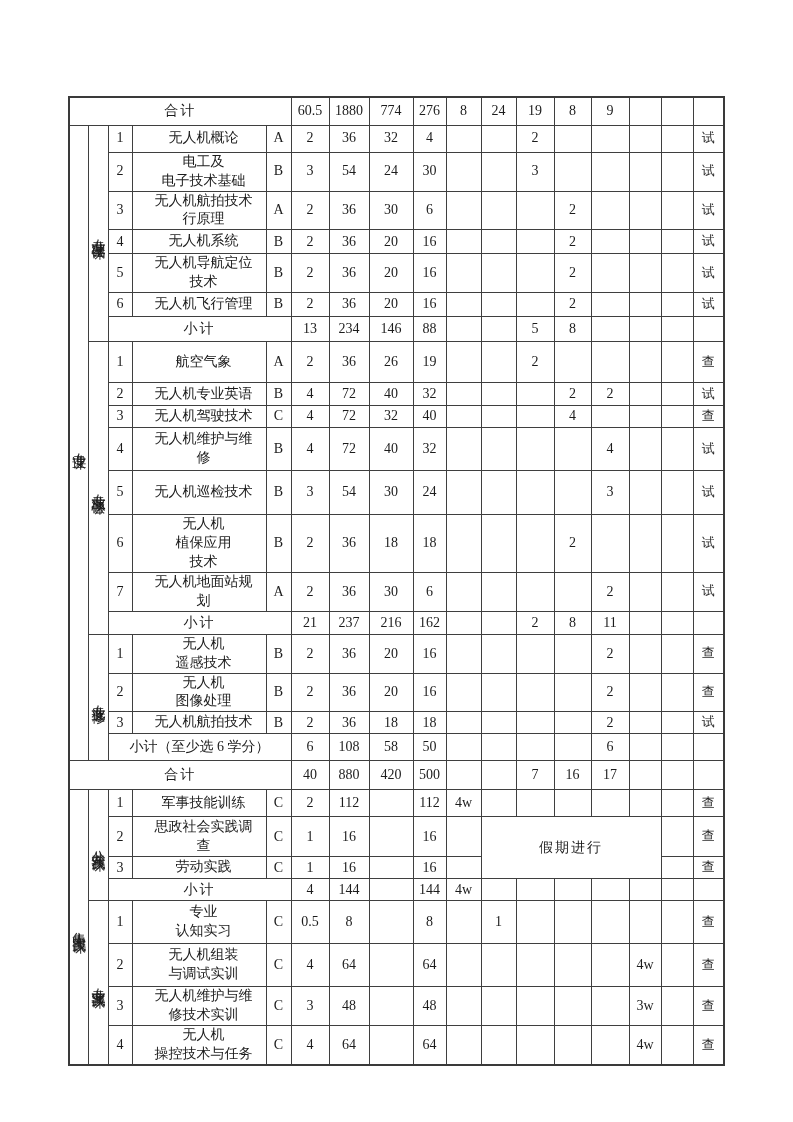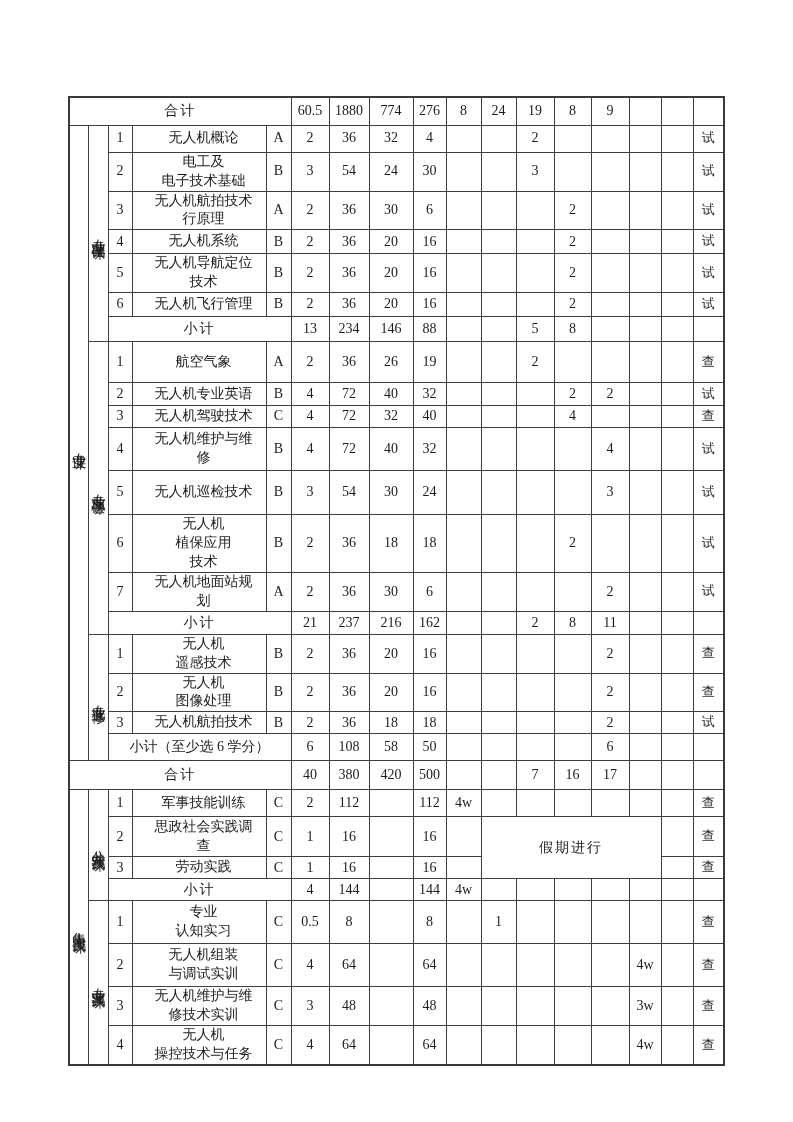--- a/index.html
+++ b/index.html
@@ -398,21 +398,21 @@
 <td></td>
 <td>6</td>
 <td></td>
 <td></td>
 <td></td>
 </tr>
 
 <tr style="height:29px">
 <td colspan="5" class="lbl">合计</td>
 <td>40</td>
-<td>380</td>
+<td>880</td>
 <td>420</td>
 <td>500</td>
 <td></td>
 <td></td>
 <td>7</td>
 <td>16</td>
 <td>17</td>
 <td></td>
 <td></td>
 <td></td>

